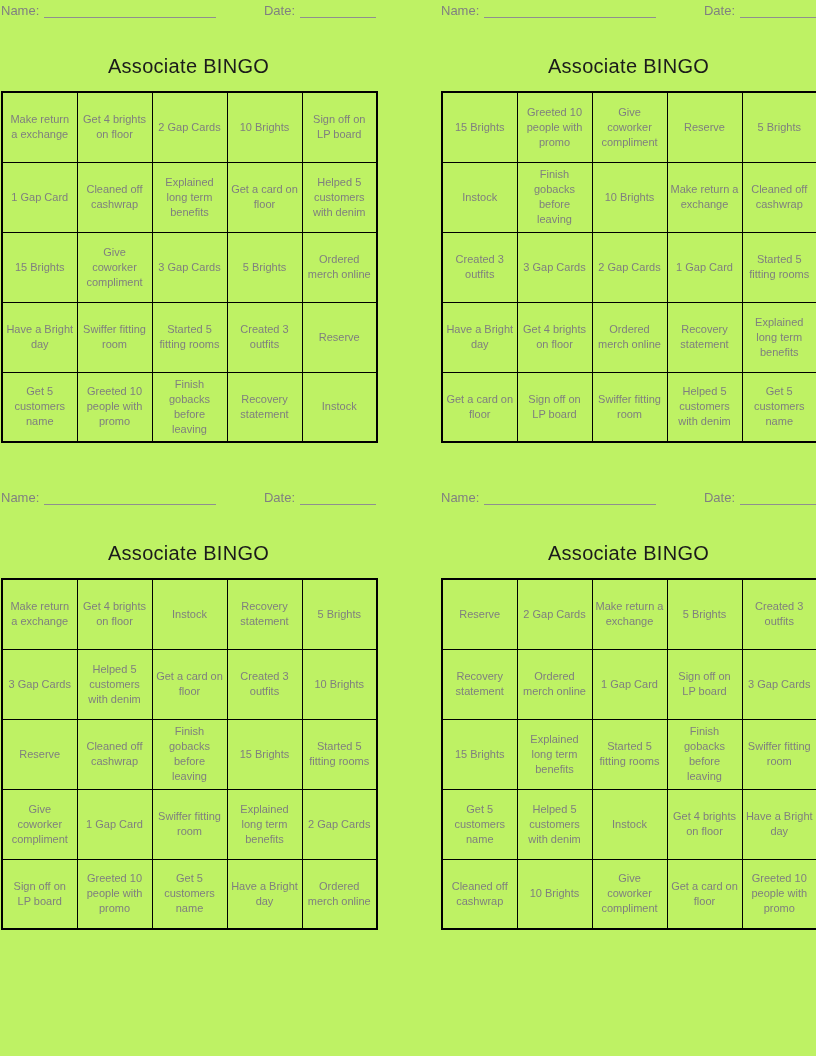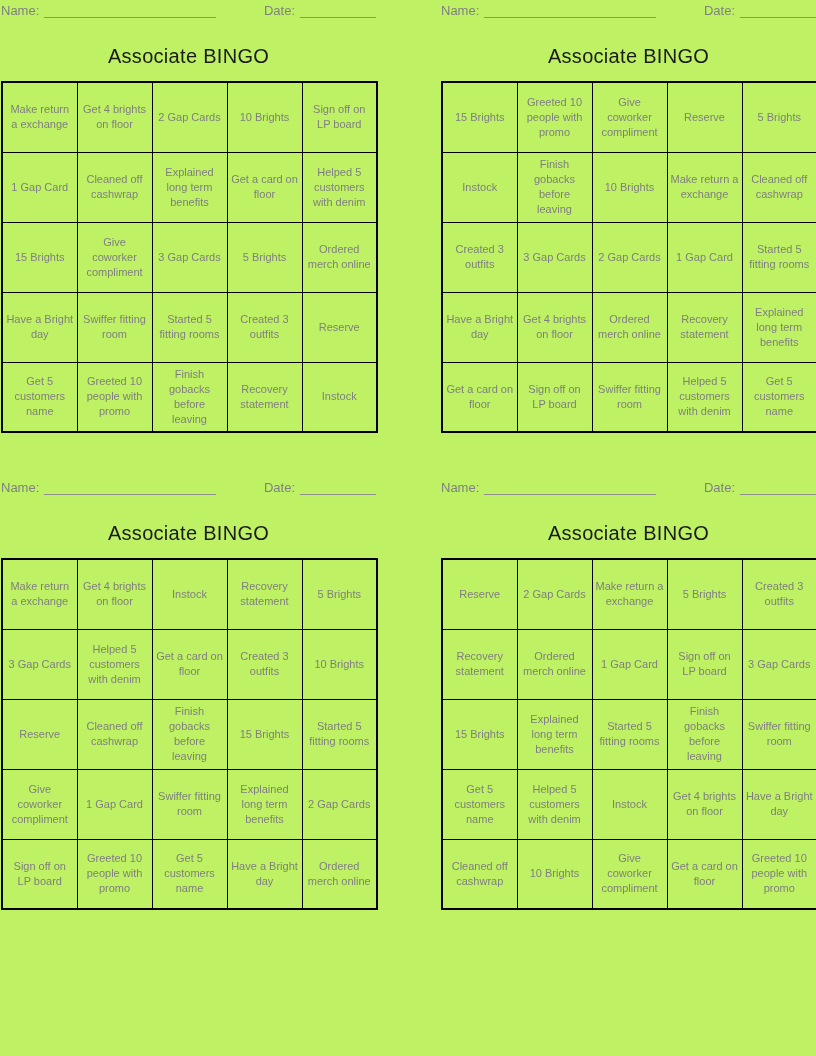--- a/index.html
+++ b/index.html
@@ -36,21 +36,21 @@
     border-bottom: 1px solid #8f8f8f;
     height: 13px;
   }
   .name-line { width: 172px; }
   .date-line { width: 76px; }
   .title {
     text-align: center;
     color: #1b1b1b;
     font-size: 20px;
     line-height: 24px;
-    margin-top: 26px;
+    margin-top: 36px;
     margin-bottom: 13px;
     letter-spacing: 0.3px;
   }
   table.grid {
     border-collapse: collapse;
     table-layout: fixed;
     width: 375px;
     border: 2px solid #000000;
   }
   table.grid td {

